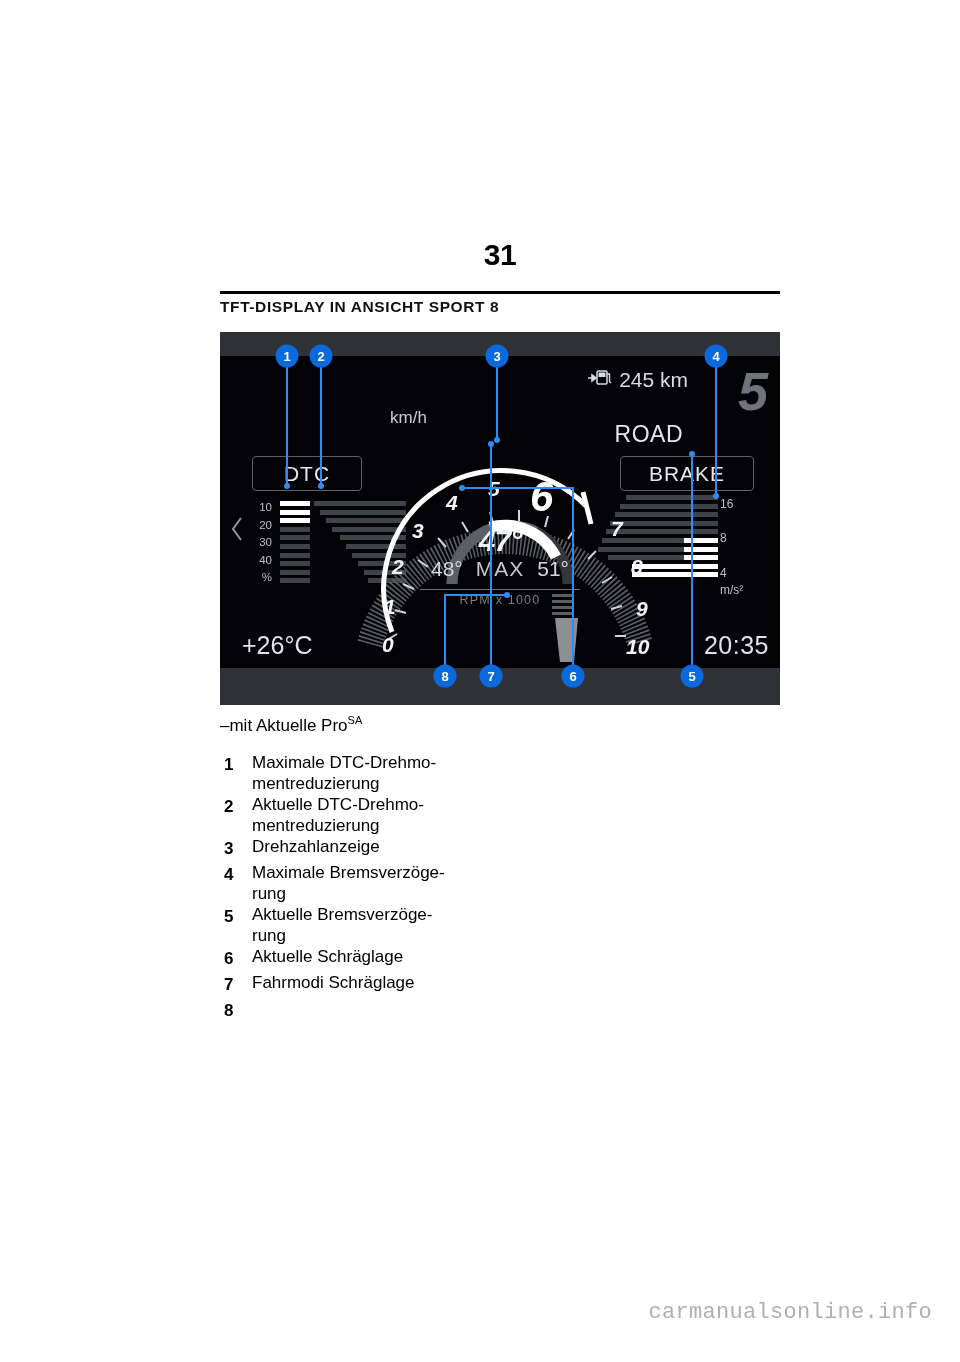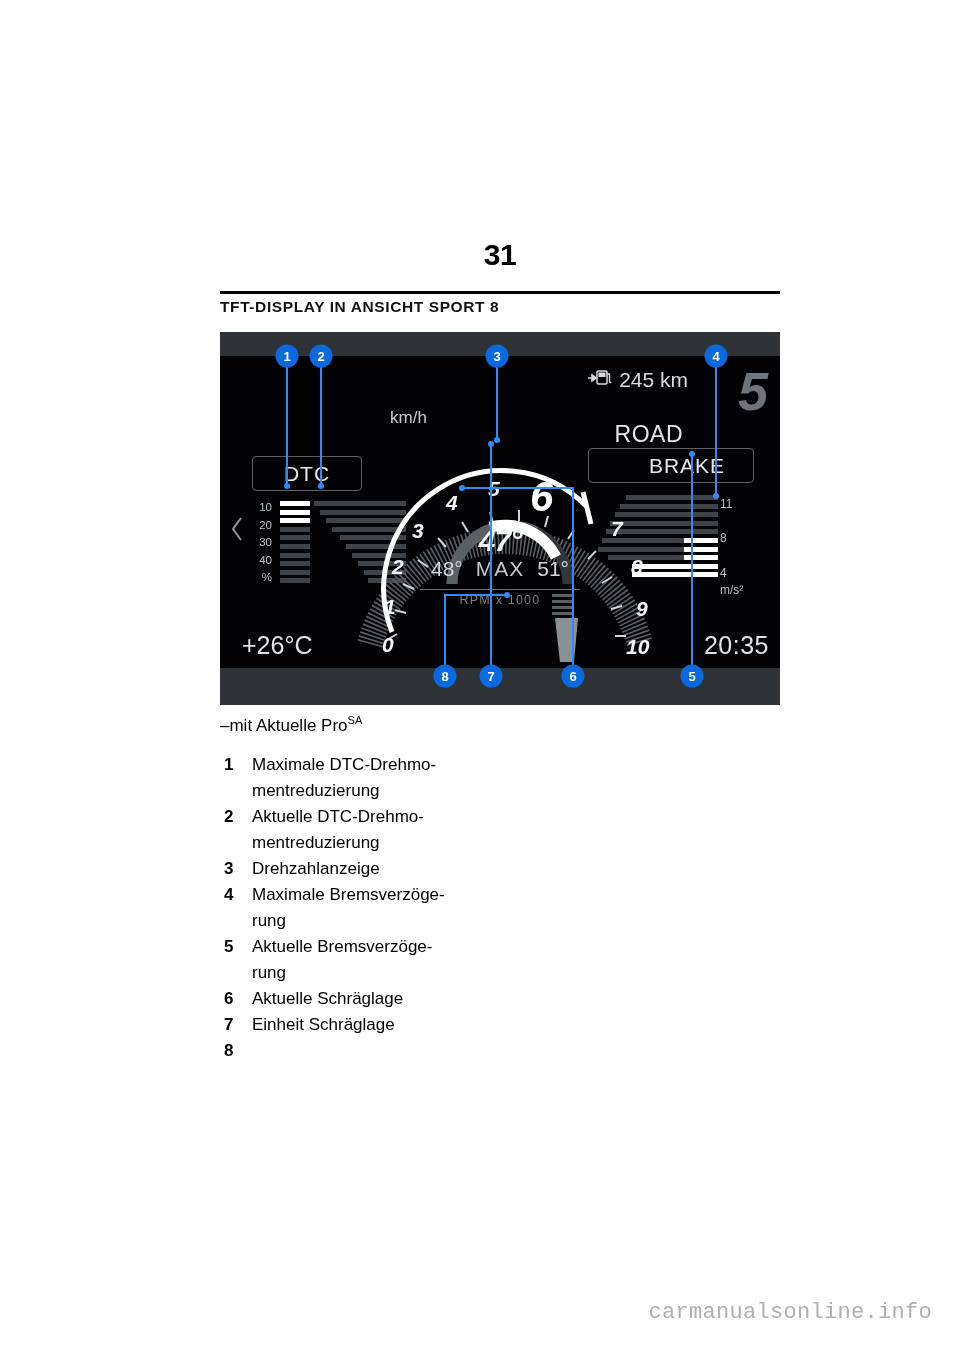--- a/index.html
+++ b/index.html
@@ -127,21 +127,21 @@
     border: 1px solid #5c6166;
     border-radius: 4px;
     color: #e4e8eb;
     font-size: 21px;
     letter-spacing: 1px;
     text-align: center;
     line-height: 33px;
     height: 33px;
   }
   .pill-dtc { left: 32px; top: 100px; width: 108px; }
-  .pill-brake { right: 26px; top: 92px; width: 132px; padding-left: 32px; }
+  .pill-brake { right: 26px; top: 100px; width: 132px; }
 
   
   .chevron-left {
     position: absolute;
     left: 10px;
     top: 160px;
     color: #8f969c;
     font-size: 26px;
     line-height: 1;
   }
@@ -348,21 +348,21 @@
   }
   .item-num {
     width: 28px;
     flex: 0 0 28px;
     font-size: 17px;
     font-weight: bold;
     line-height: 26px;
   }
   .item-text {
     font-size: 17px;
-    line-height: 26px;
+    line-height: 21px;
     white-space: pre-line;
   }
 
   .watermark {
     position: absolute;
     right: 28px;
     top: 1300px;
     font-size: 22px;
     color: #b0b0b0;
     letter-spacing: 0.3px;
@@ -459,21 +459,21 @@
       <div class="bbar2"></div>
       <div class="bbar2"></div>
       <div class="bbar2 lit"></div>
       <div class="bbar2 lit"></div>
       <div class="bbar2 lit"></div>
       <div class="bbar2 lit"></div>
       <div class="bbar2 lit"></div>
     </div>
 
     <div class="brake-scale">
-      <div>11</div>
+      <div>16</div>
       <div style="margin-top:17px">8</div>
       <div style="margin-top:17px">4</div>
       <div>m/s²</div>
     </div>
 
     <div class="tach">
       <svg width="330" height="250" viewBox="0 0 330 250">
 
         <path d="M 30 230 A 140 140 0 0 1 300 230" fill="none" stroke="#5a5f64" stroke-width="26" stroke-dasharray="1.6 2.2"></path>
 
@@ -605,20 +605,20 @@
     <div class="item-num">5</div>
     <div class="item-text">Aktuelle Bremsverzöge-
 rung</div>
   </div>
   <div class="item">
     <div class="item-num">6</div>
     <div class="item-text">Aktuelle Schräglage</div>
   </div>
   <div class="item">
     <div class="item-num">7</div>
-    <div class="item-text">Einheit Schräglage</div>
+    <div class="item-text">Fahrmodi Schräglage</div>
   </div>
   <div class="item">
     <div class="item-num">8</div>
   </div>
 </div>
 
 <div class="watermark">carmanualsonline.info</div>
 
 </body></html>

